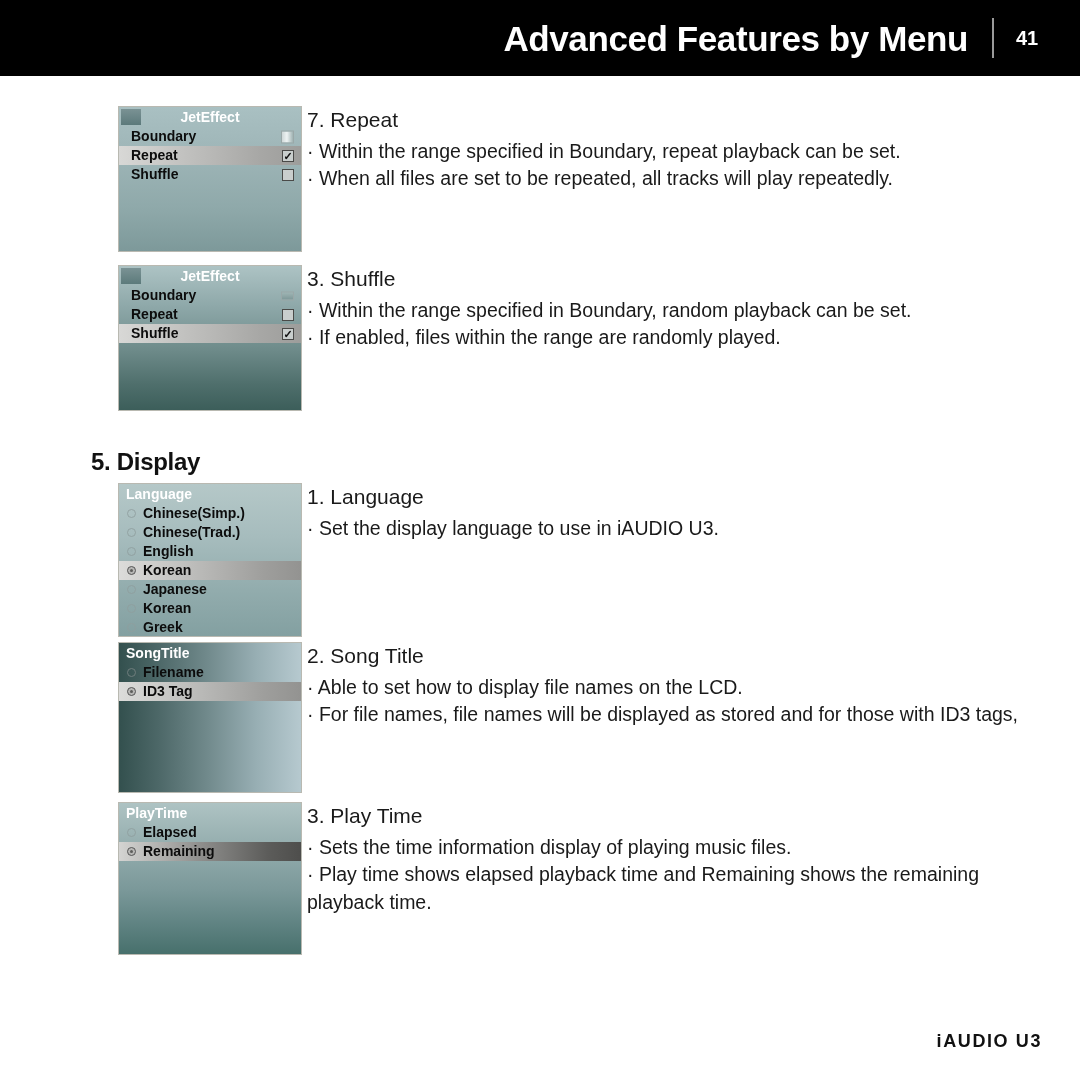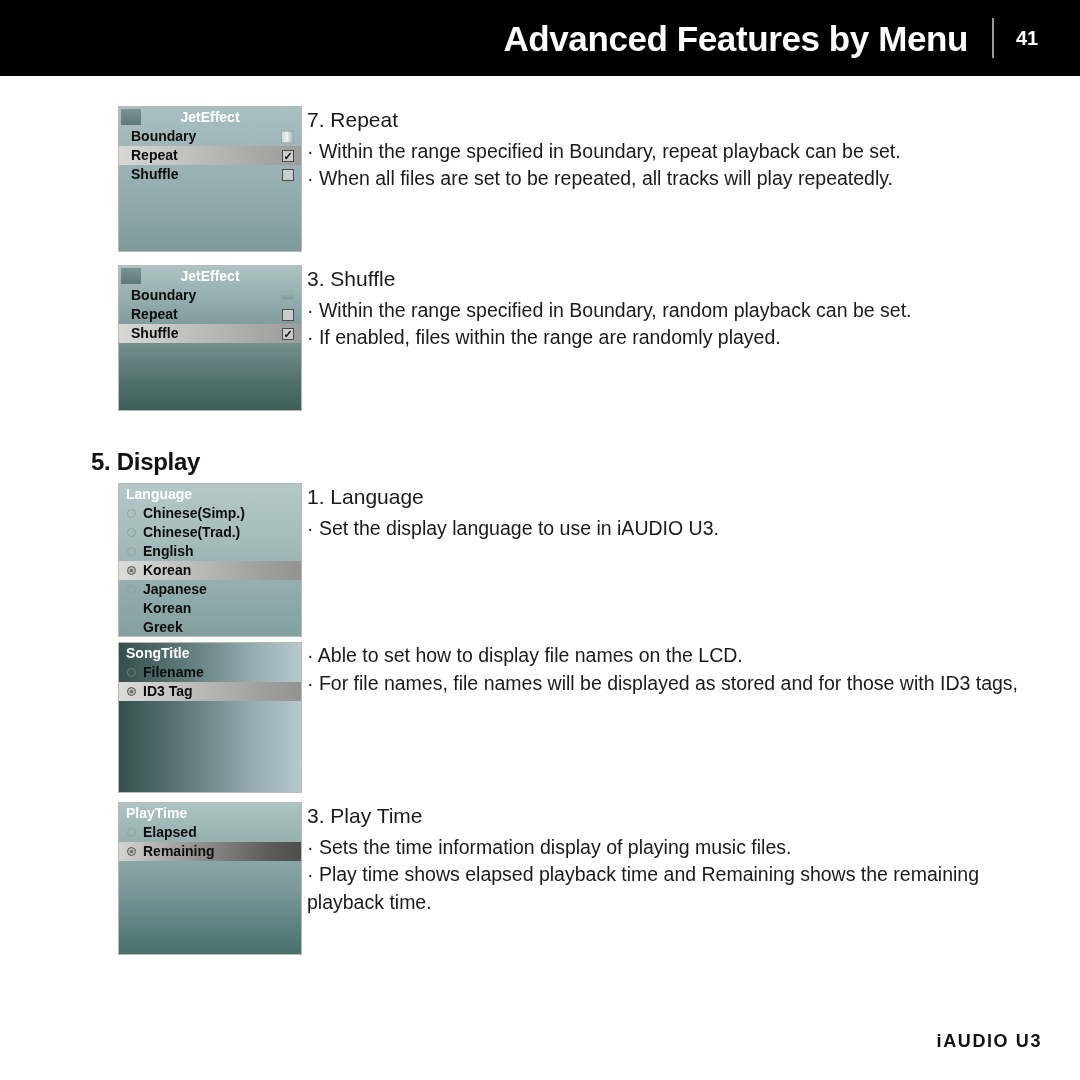--- a/index.html
+++ b/index.html
@@ -368,20 +368,21 @@
             <span class="label">Filename</span>
           </div>
           <div class="lcd-row indent hl-grey-mid">
             <span class="rd on"></span>
             <span class="label">ID3 Tag</span>
           </div>
         </div>
       </div>
     </div>
     <div class="text-col">
+      <p class="sec-head">2. Song Title</p>
       <p class="bullet">· Able to set how to display file names on the LCD.</p>
       <p class="bullet">· For file names, file names will be displayed as stored and for those with ID3 tags,</p>
     </div>
   </div>
 
   <div class="block" style="top:726px;">
     <div class="lcd-wrap">
       <div class="lcd" style="height:151px;">
         <div class="lcd-inner grad-v4">
           <div class="lcd-title">PlayTime</div>

